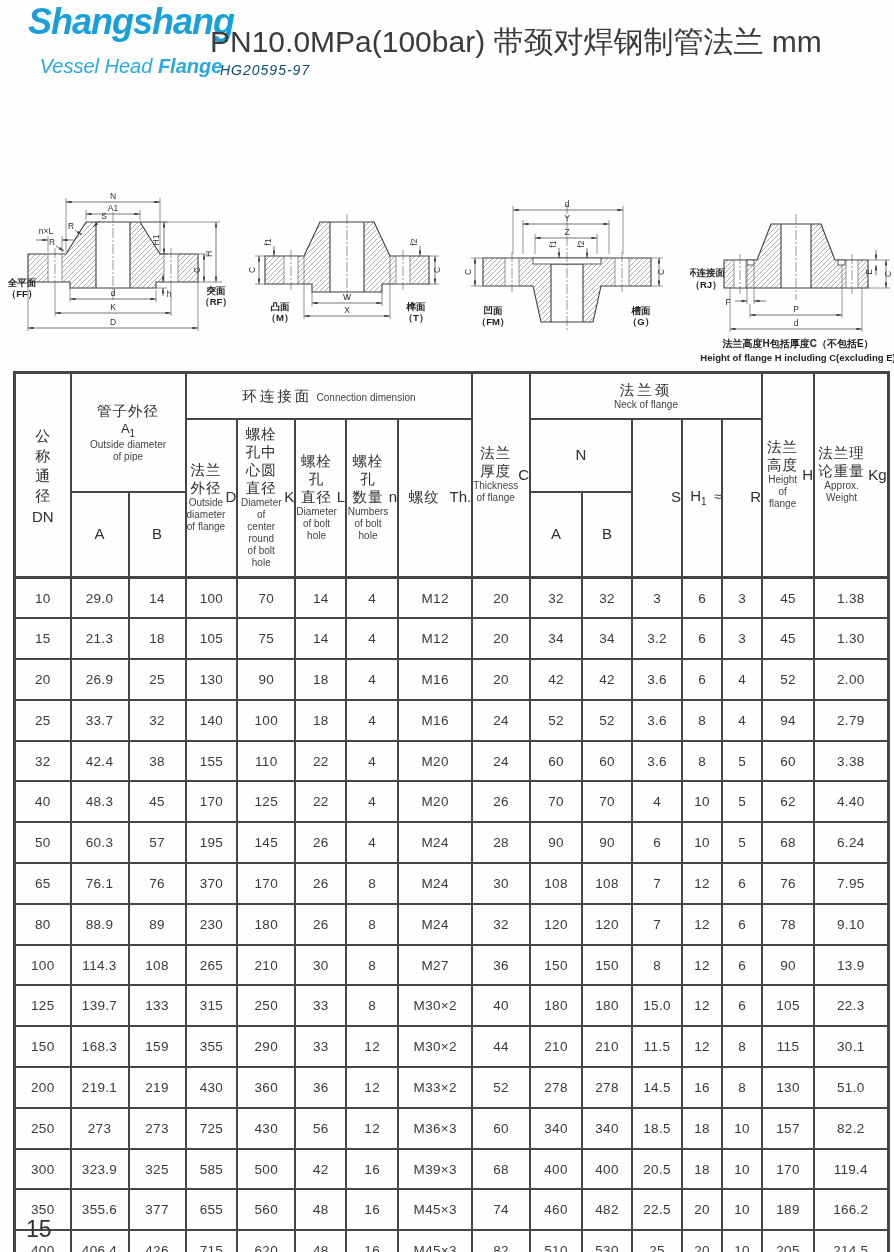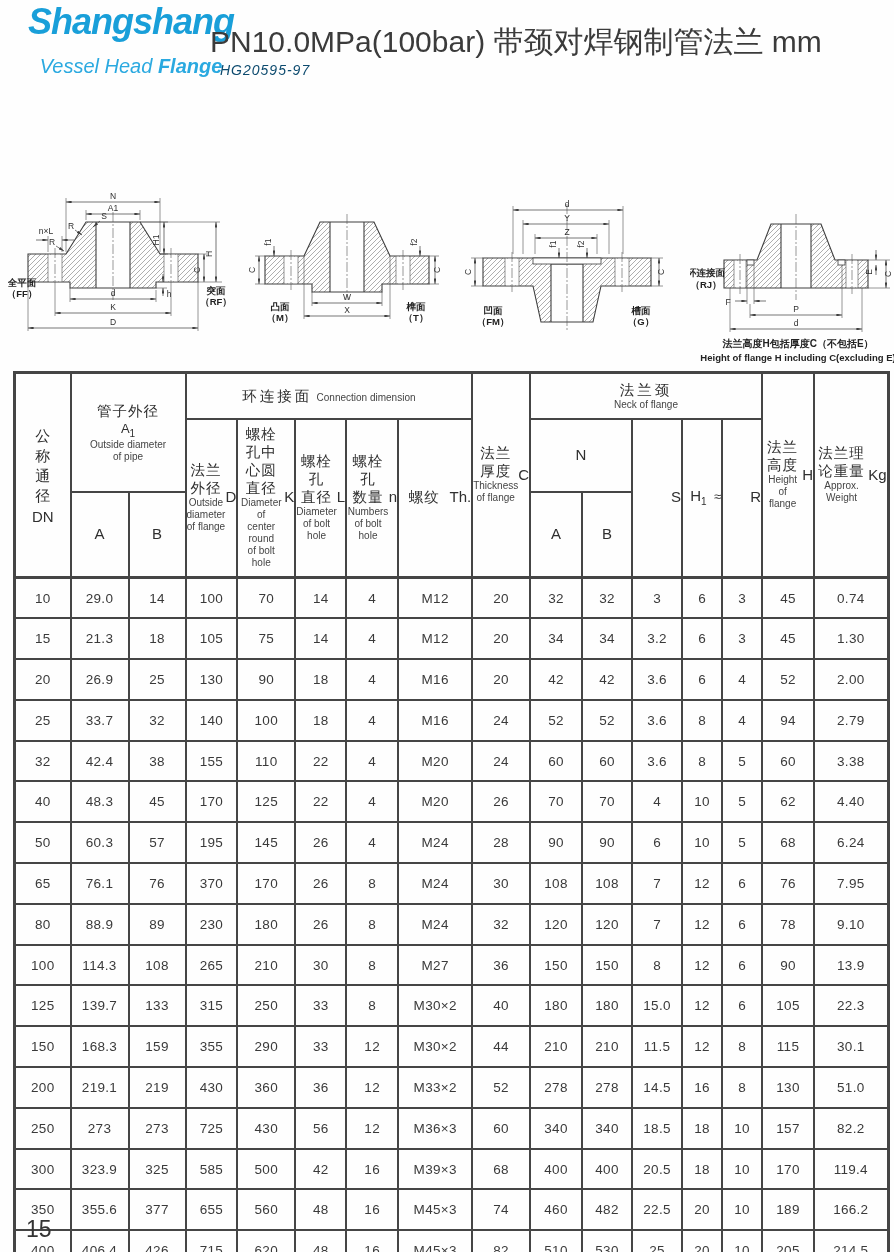--- a/index.html
+++ b/index.html
@@ -474,21 +474,21 @@
             <td>14</td>
             <td>4</td>
             <td>M12</td>
             <td>20</td>
             <td>32</td>
             <td>32</td>
             <td>3</td>
             <td>6</td>
             <td>3</td>
             <td>45</td>
-            <td>0.74</td>
+            <td>1.38</td>
           </tr>
           <tr>
             <td>15</td>
             <td>21.3</td>
             <td>18</td>
             <td>105</td>
             <td>75</td>
             <td>14</td>
             <td>4</td>
             <td>M12</td>

